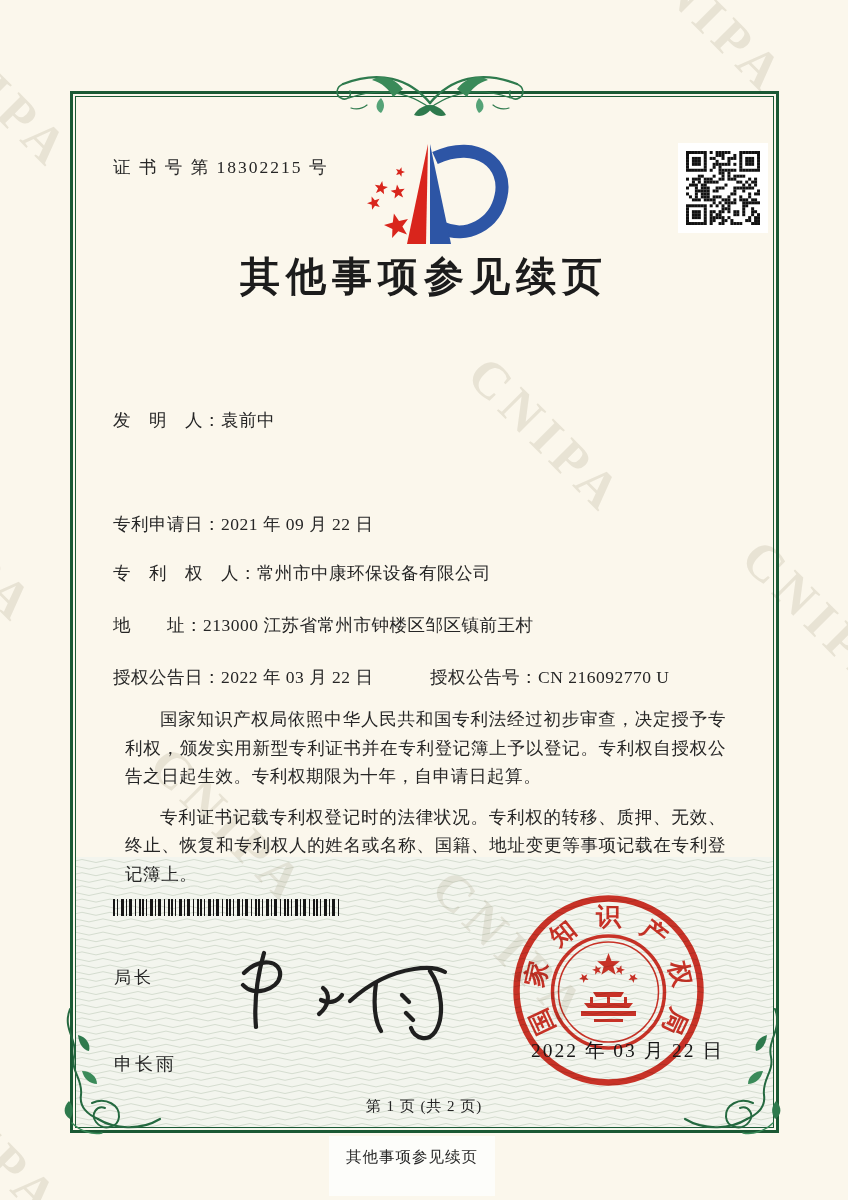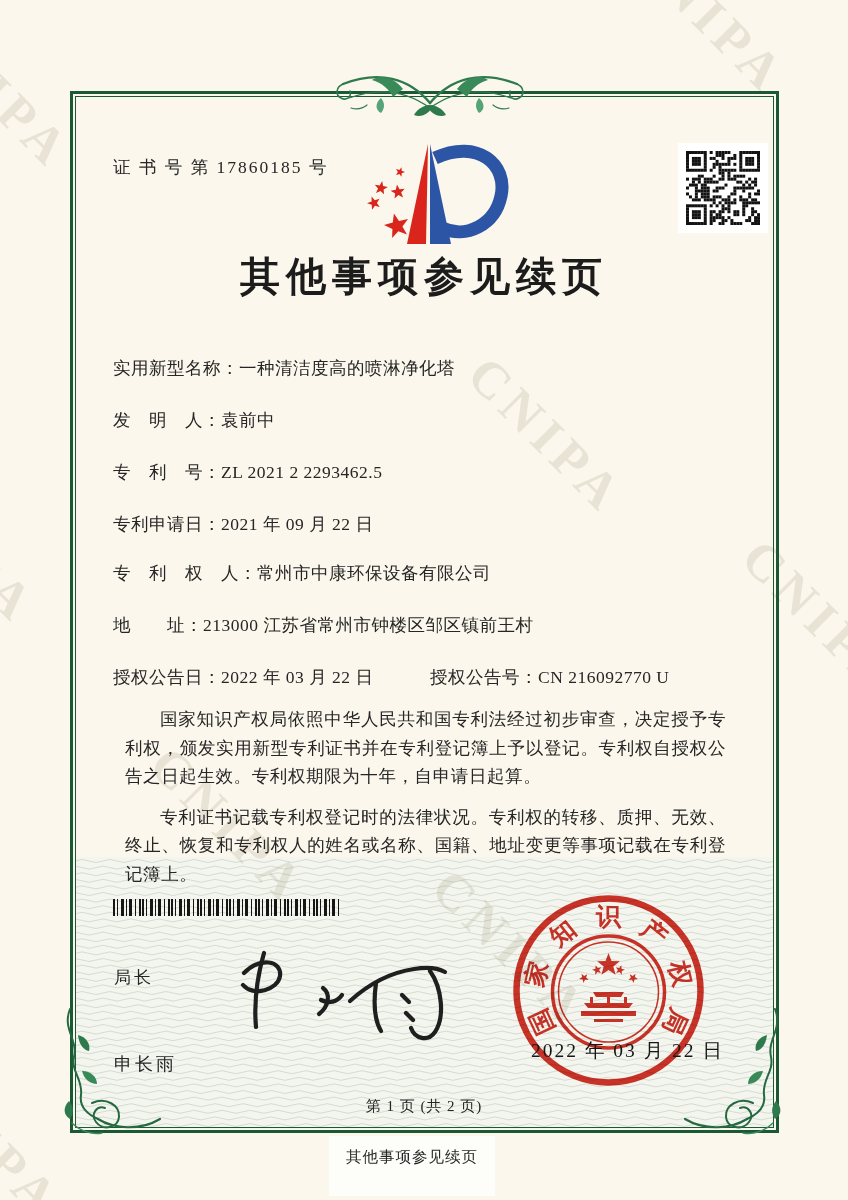--- a/index.html
+++ b/index.html
@@ -166,21 +166,21 @@
       <path d="M120,4 c8,20 -8,30 -4,48 c3,15 -9,22 -7,38 c2,13 -8,20 -17,24" stroke="#256940" stroke-width="2"></path>
       <path d="M112,30 c-8,2 -13,9 -11,16 c6,-1 10,-7 11,-16 z" fill="#2e7a4d"></path>
       <path d="M108,66 c-9,0 -15,6 -15,13 c7,0 13,-5 15,-13 z" fill="#3a8a59"></path>
       <path d="M98,98 c-14,-6 -28,2 -27,14 c1,11 16,14 23,5 c6,-8 -1,-17 -9,-14" stroke="#256940" stroke-width="2"></path>
       <path d="M92,114 c-16,10 -42,12 -62,0" stroke="#256940" stroke-width="2.2"></path>
       <path d="M118,118 c-8,8 -20,12 -30,10" stroke="#3a8a59" stroke-width="1.4"></path>
       <path d="M121,96 c6,6 6,14 -1,18 c-4,-6 -4,-12 1,-18 z" fill="#2e7a4d"></path>
     </g>
   </svg>
 
-  <div class="certno">证 书 号 第 17860185 号</div>
+  <div class="certno">证 书 号 第 18302215 号</div>
 
   <svg class="logo" viewBox="0 0 184 122">
     <path d="M97,20 C140,0 170,27 163,58 C157,87 128,101 104,90" fill="none" stroke="#2d55a5" stroke-width="13"></path>
     <polygon points="90,6 69,106 88,106" fill="#d9251c"></polygon>
     <polygon points="92,6 92,106 113,106" fill="#2d55a5"></polygon>
     <g id="logo-stars" fill="#d9251c">
         <polygon points="33.6,58.4 36.8,62.2 41.5,60.7 38.9,64.9 41.8,68.9 37.0,67.8 34.1,71.7 33.7,66.8 29.0,65.2 33.6,63.4"></polygon>
         <polygon points="44.2,43.1 45.1,48.0 49.9,49.0 45.6,51.4 46.1,56.3 42.5,52.9 38.0,54.9 40.1,50.4 36.8,46.7 41.7,47.4"></polygon>
         <polygon points="59.0,46.6 61.5,51.2 66.7,50.7 63.1,54.5 65.2,59.4 60.4,57.1 56.5,60.6 57.2,55.4 52.6,52.7 57.8,51.7"></polygon>
         <polygon points="63.5,29.2 63.7,32.8 67.0,34.0 63.7,35.2 63.5,38.8 61.4,36.0 58.0,36.9 59.9,34.0 58.0,31.1 61.4,32.0"></polygon>
@@ -499,28 +499,22 @@
         <rect x="5.92" y="71.04" width="3" height="3" fill="#111"></rect>
         <rect x="8.88" y="71.04" width="3" height="3" fill="#111"></rect>
         <rect x="11.84" y="71.04" width="3" height="3" fill="#111"></rect>
         <rect x="14.80" y="71.04" width="3" height="3" fill="#111"></rect>
         <rect x="17.76" y="71.04" width="3" height="3" fill="#111"></rect>
       </svg>
   </div>
 
   <div class="title">其他事项参见续页</div>
 
-  <div class="frow" style="top:356px">
-    <span class="lbl">实用新型名称：</span><span class="val">一种清洁度高的喷淋净化塔</span>
-  </div>
   <div class="frow" style="top:408px">
     <span class="lbl">发　明　人：</span><span class="val">袁前中</span>
-  </div>
-  <div class="frow" style="top:460px">
-    <span class="lbl">专　利　号：</span><span class="val">ZL 2021 2 2293462.5</span>
   </div>
   <div class="frow" style="top:512px">
     <span class="lbl">专利申请日：</span><span class="val">2021 年 09 月 22 日</span>
   </div>
   <div class="frow" style="top:561px">
     <span class="lbl">专　利　权　人：</span><span class="val">常州市中康环保设备有限公司</span>
   </div>
   <div class="frow" style="top:613px">
     <span class="lbl">地　　址：</span><span class="val">213000 江苏省常州市钟楼区邹区镇前王村</span>
   </div>

